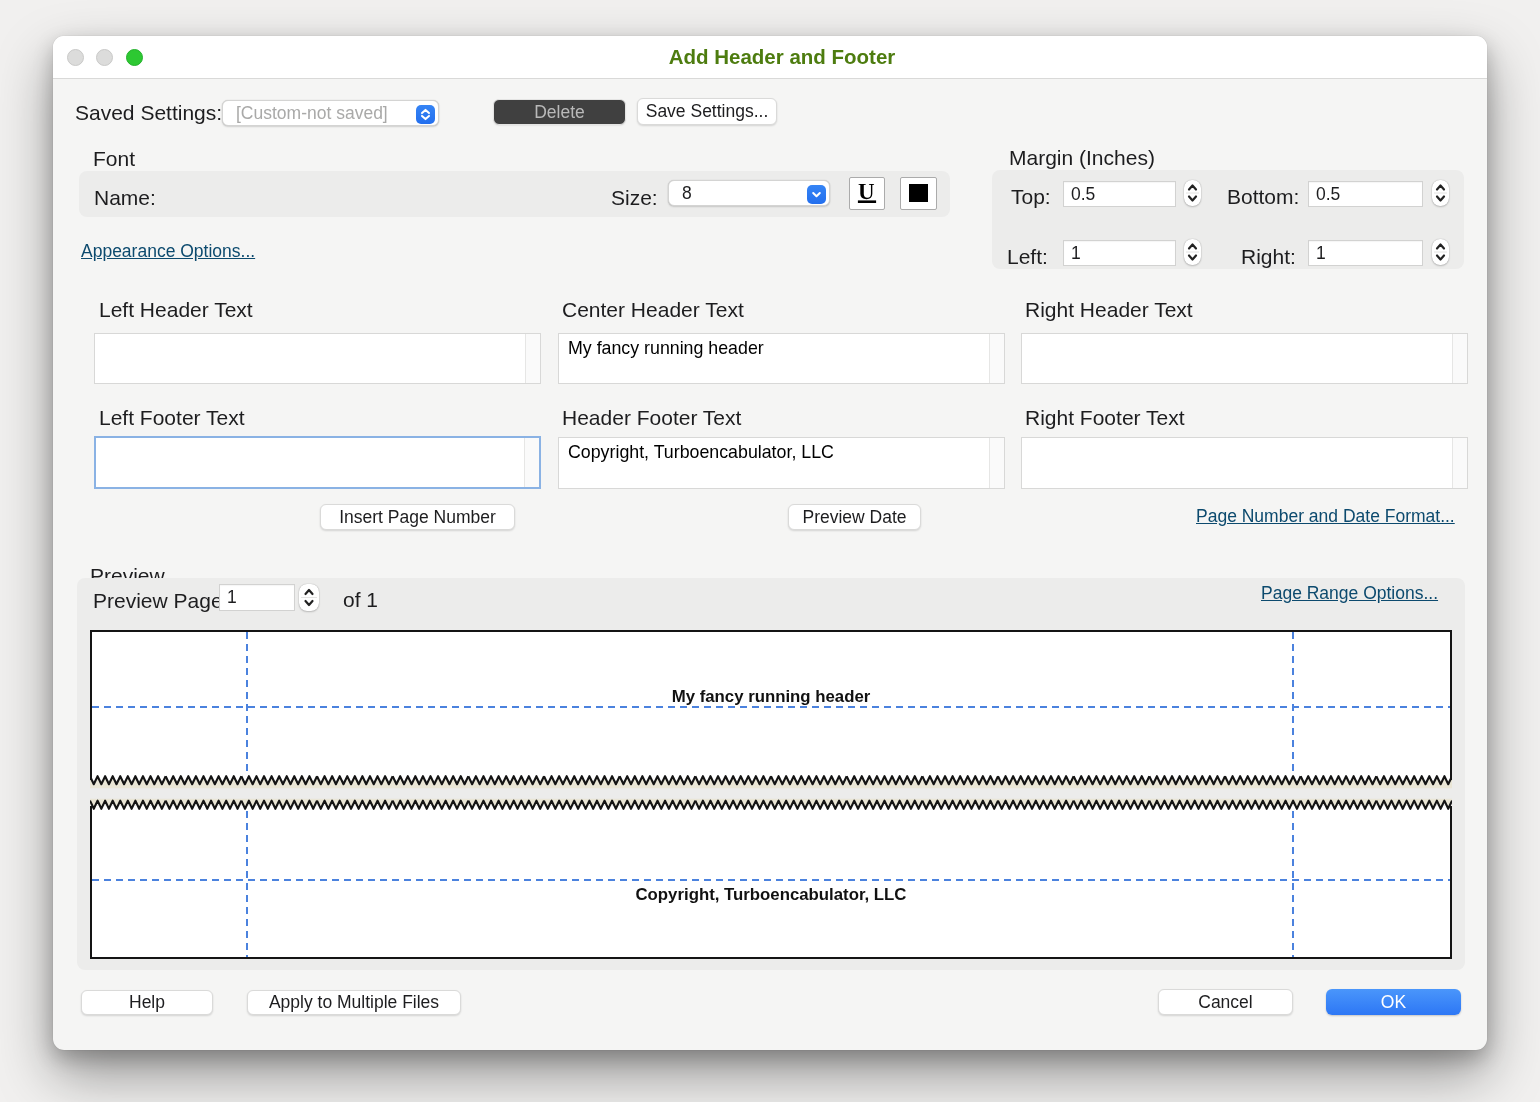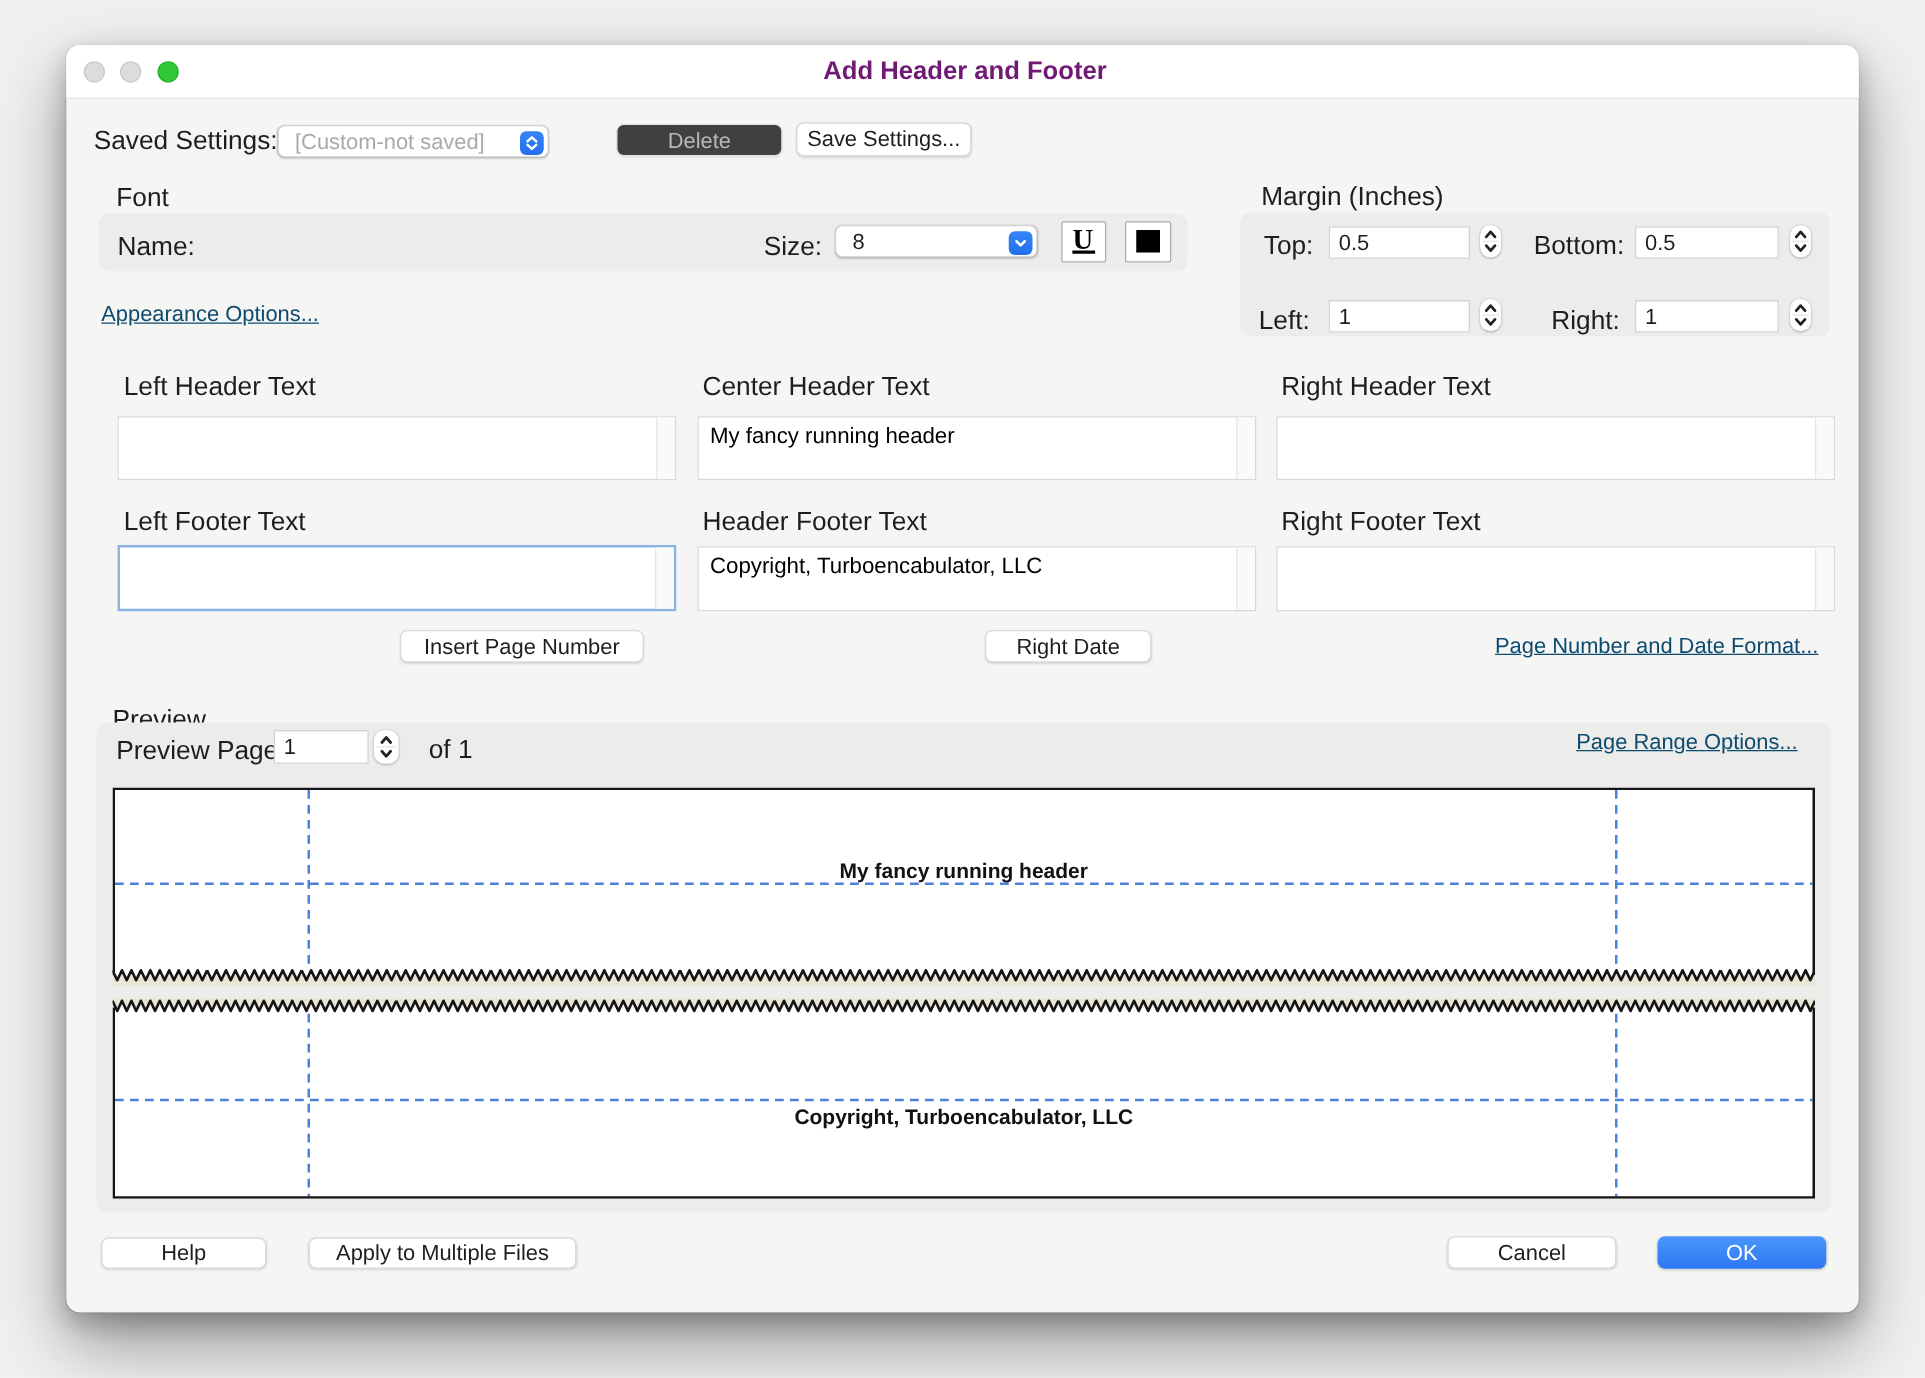--- a/index.html
+++ b/index.html
@@ -7,22 +7,22 @@
   body { background:#f1f0ef; font-family:"Liberation Sans", sans-serif; color:#1d1d1f; }
   .window { position:absolute; left:53px; top:36px; width:1434px; height:1014px;
     background:#f5f5f4; border-radius:11px;
     box-shadow:0 25px 55px rgba(0,0,0,.38), 0 8px 20px rgba(0,0,0,.22), 0 0 1px rgba(0,0,0,.28); }
   .titlebar { position:absolute; left:0; top:0; width:100%; height:43px; background:#fff;
     border-bottom:1px solid #d9d9d8; border-radius:11px 11px 0 0; }
   .light { position:absolute; top:12.5px; width:17px; height:17px; border-radius:50%; }
   .l1 { left:13.5px; background:#dcdcdb; border:1px solid #c9c9c8; }
   .l2 { left:43px;  background:#dcdcdb; border:1px solid #c9c9c8; }
   .l3 { left:73px;  background:#2dc832; border:1px solid #24b12c; }
-  .title { position:absolute; top:0; left:2px; width:100%; height:42px; line-height:42px;
-    text-align:center; font-size:20.5px; font-weight:bold; color:#701a75; }
+  .title { position:absolute; top:0; left:12px; width:100%; height:42px; line-height:42px;
+    text-align:center; font-size:20.5px; font-weight:bold; color:#4d7c0f; }
   .lbl { position:absolute; font-size:21px; color:#1d1d1f; white-space:nowrap; }
   .link { position:absolute; font-size:17.5px; color:#0c4a6e; text-decoration:underline; white-space:nowrap; }
   .gbox { position:absolute; background:#ececeb; border-radius:8px; }
   .btn { position:absolute; background:#fff; border:1px solid #dadad9; border-radius:6px;
     box-shadow:0 1px 2px rgba(0,0,0,.14); font-size:17.5px; color:#1d1d1f;
     display:flex; align-items:center; justify-content:center; white-space:nowrap; }
   .btn.dis { color:#b9b9b9; background:#404040; border-color:#e4e4e3; box-shadow:0 1px 1.5px rgba(0,0,0,.07);margin-left:24px; }
   .btn.blue { background:linear-gradient(#4a96fb,#2d77f5); color:#fff; border:none; box-shadow:0 1px 2px rgba(0,0,0,.2); }
   .sel { position:absolute; background:#fff; border:0.5px solid #d4d4d3; border-radius:6px;
     box-shadow:0 0 1px rgba(0,0,0,.22), 0 1px 2px rgba(0,0,0,.14);
@@ -145,21 +145,21 @@
     </div>
   <div class="ta" style="left:505px; top:401px; height:52px;">
       <div class="txt">Copyright, Turboencabulator, LLC</div>
       <div class="sb"></div>
     </div>
   <div class="ta" style="left:968px; top:401px; height:52px;">
       <div class="sb"></div>
     </div>
 
   <div class="btn" style="left:267px; top:468px; width:195px; height:26px;">Insert Page Number</div>
-  <div class="btn" style="left:735px; top:468px; width:133px; height:26px;">Right Date</div>
+  <div class="btn" style="left:735px; top:468px; width:133px; height:26px;">Preview Date</div>
   <div class="link" style="left:1143px; top:470px;">Page Number and Date Format...</div>
 
   <div class="lbl" style="left:37px; top:528px;text-align:center;">Preview</div>
   <div class="gbox" style="left:24px; top:542px; width:1388px; height:392px; border-radius:8px;"></div>
   <div class="lbl" style="left:40px; top:552.5px;">Preview Page</div>
   <div class="numf" style="left:166px; top:548px; width:76px; height:27px;">1</div>
   <div class="stp" style="left:246px; top:548px; width:20px; height:27px;">
       <svg width="20" height="27" viewBox="0 0 20 27" style="position:absolute;left:0;top:0;">
         <line x1="2" y1="13.5" x2="18" y2="13.5" stroke="#e4e4e3" stroke-width="1"></line>
         <path d="M6.5 10 L10 6 L13.5 10" fill="none" stroke="#222" stroke-width="2.2" stroke-linecap="round" stroke-linejoin="round"></path>

